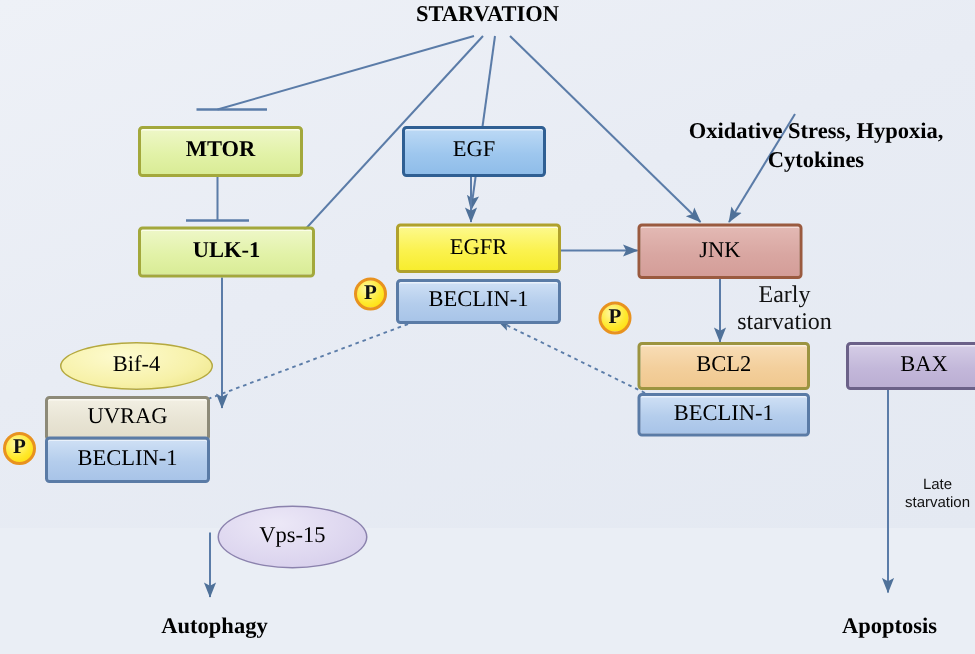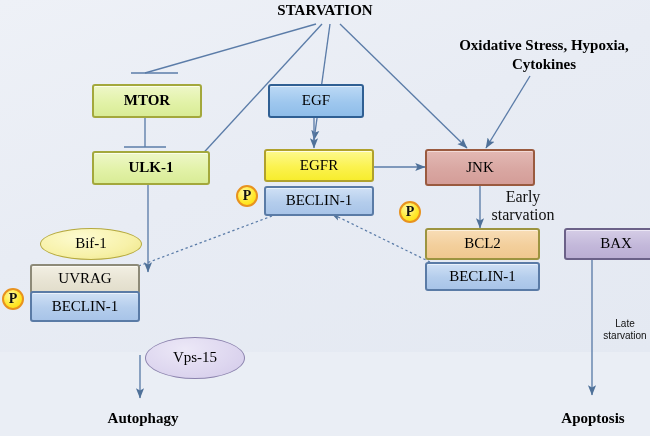--- a/index.html
+++ b/index.html
@@ -89,21 +89,21 @@
   
   .heading {
     position: absolute;
     font-family: "Liberation Serif", serif;
     font-weight: bold;
     font-size: 15px;
     color: #000;
     text-align: center;
     white-space: nowrap;
   }
-  .heading.multi { white-space: normal; line-height: 1.25; }
+  .heading.multi { white-space: normal; line-height: 1.25; margin-top: 43px; }
   .edge-label {
     position: absolute;
     font-family: "Liberation Serif", serif;
     font-size: 16px;
     color: #111;
     text-align: center;
     line-height: 1.15;
   }
   .edge-label.sans {
     font-family: "Liberation Sans", sans-serif;
@@ -214,21 +214,21 @@
 
   <div class="node box fill-purple" style="left:564px; top:228px; width:104px; height:32px;">
     <span>BAX</span>
   </div>
 
   <div class="node box fill-lblue" style="left:425px; top:262px; width:115px; height:29px;">
     <span>BECLIN-1</span>
   </div>
 
   <div class="node oval fill-bifyel" style="left:40px; top:228px; width:102px; height:32px;">
-    <span>Bif-1</span>
+    <span>Bif-4</span>
   </div>
 
   <div class="node box fill-cream" style="left:30px; top:264px; width:110px; height:30px;">
     <span>UVRAG</span>
   </div>
 
 
   <div class="node box fill-lblue" style="left:30px; top:291px; width:110px; height:31px; z-index:4;">
     <span>BECLIN-1</span>
   </div>

